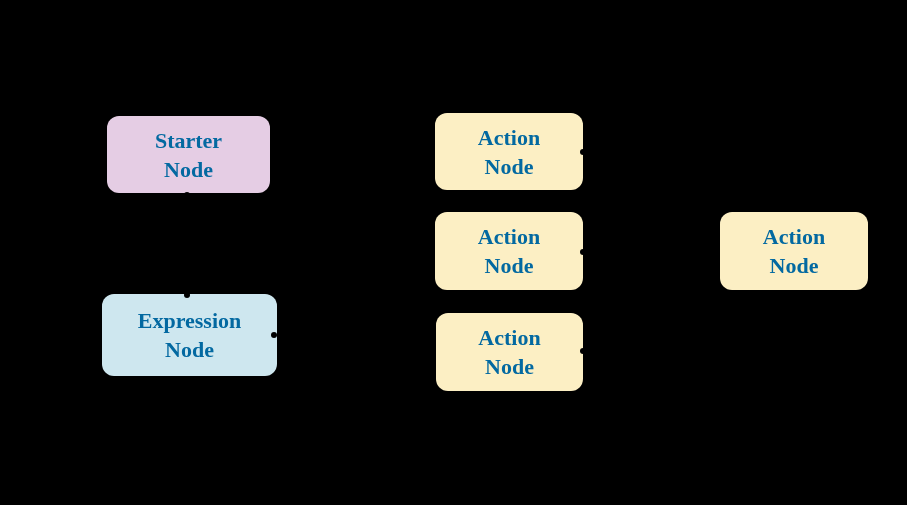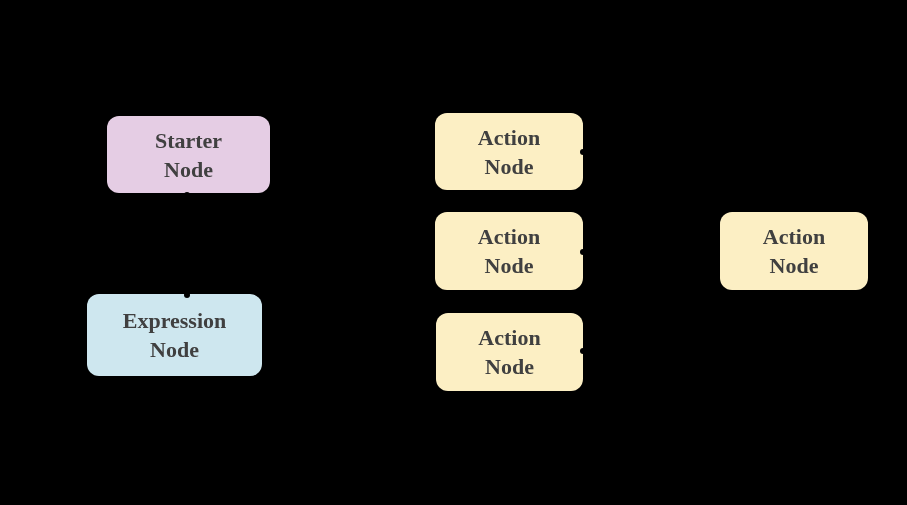--- a/index.html
+++ b/index.html
@@ -33,28 +33,28 @@
     position: absolute;
     width: 6px;
     height: 6px;
     border-radius: 50%;
     background: #000;
   }
 </style>
 </head>
 <body>
 
-<div id="canvas" style="background-color: rgb(0, 0, 0); color: #404040;">
+<div id="canvas" style="background-color: rgb(0, 0, 0); color: #0369a1;">
 
   <div class="node" style="left: 107px; top: 116px; width: 163px; height: 77px; background-color: rgb(229, 205, 228);">
     <span>Starter</span>
     <span>Node</span>
   </div>
 
-  <div class="node" style="left: 87px; top: 294px; width: 175px; height: 82px; background-color: rgb(206, 231, 239);">
+  <div class="node" style="left: 102px; top: 294px; width: 175px; height: 82px; background-color: rgb(206, 231, 239);">
     <span>Expression</span>
     <span>Node</span>
   </div>
 
   <div class="node" style="left: 435px; top: 113px; width: 148px; height: 77px; background-color: rgb(252, 239, 196);">
     <span>Action</span>
     <span>Node</span>
   </div>
 
   <div class="node" style="left: 435px; top: 212px; width: 148px; height: 78px; background-color: rgb(252, 239, 196);">

